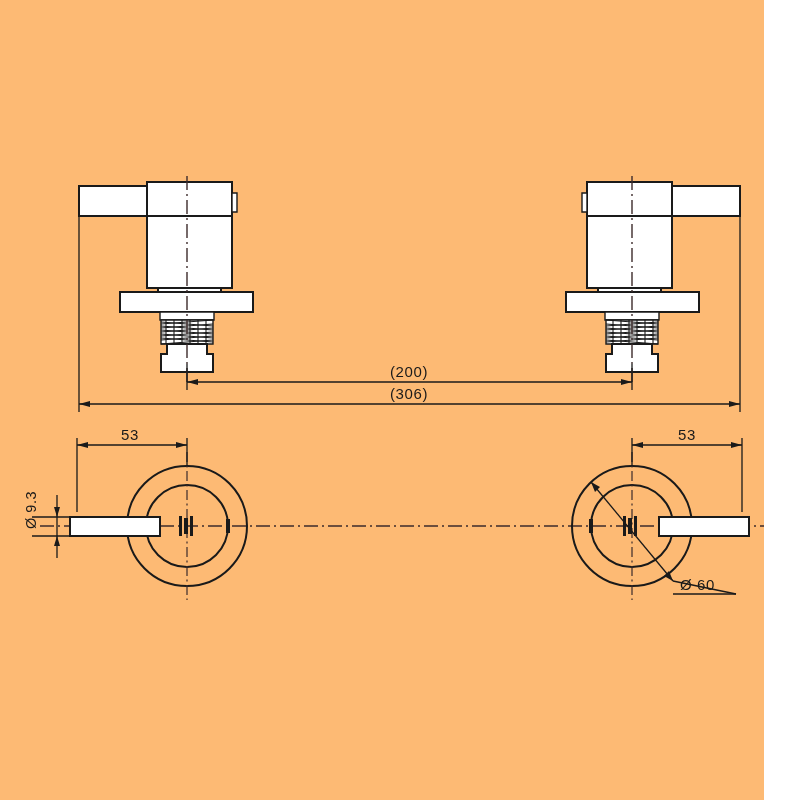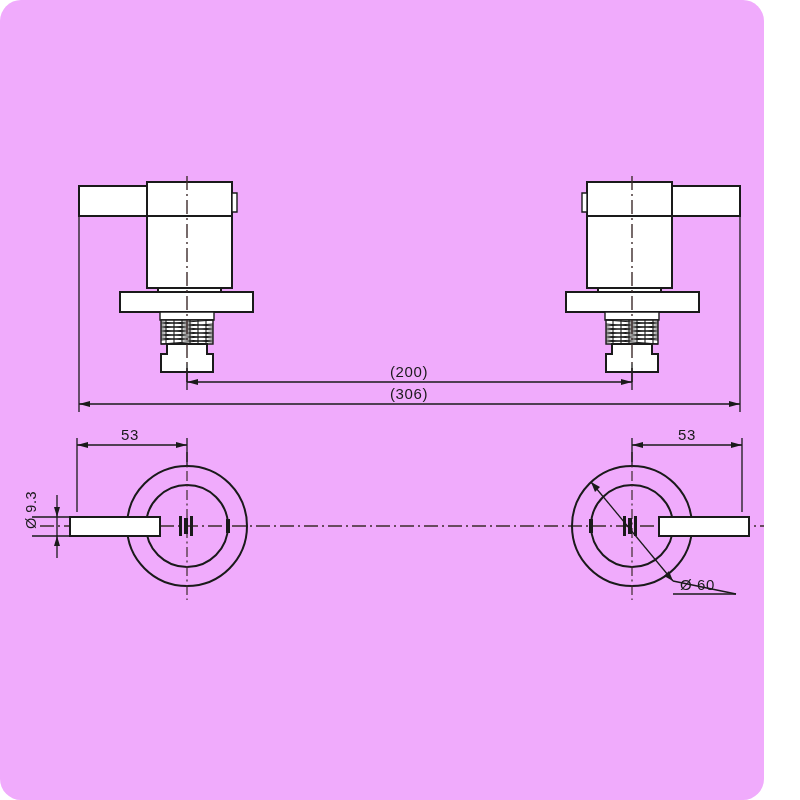--- a/index.html
+++ b/index.html
@@ -4,24 +4,23 @@
 <style>
   html, body {
     margin: 0;
     padding: 0;
     background: #ffffff;
   }
   #drawing-root {
     position: relative;
     width: 764px;
     height: 800px;
-    background: #f0abfc;
+    background: #fdba74;
     font-family: "Liberation Sans", sans-serif;
     overflow: hidden;
-    border-radius: 21px;
   }
   svg#cad {
     display: block;
     width: 800px;
     height: 800px;
   }
   .outline {
     fill: #ffffff;
     stroke: #1a1a1a;
     stroke-width: 2;

